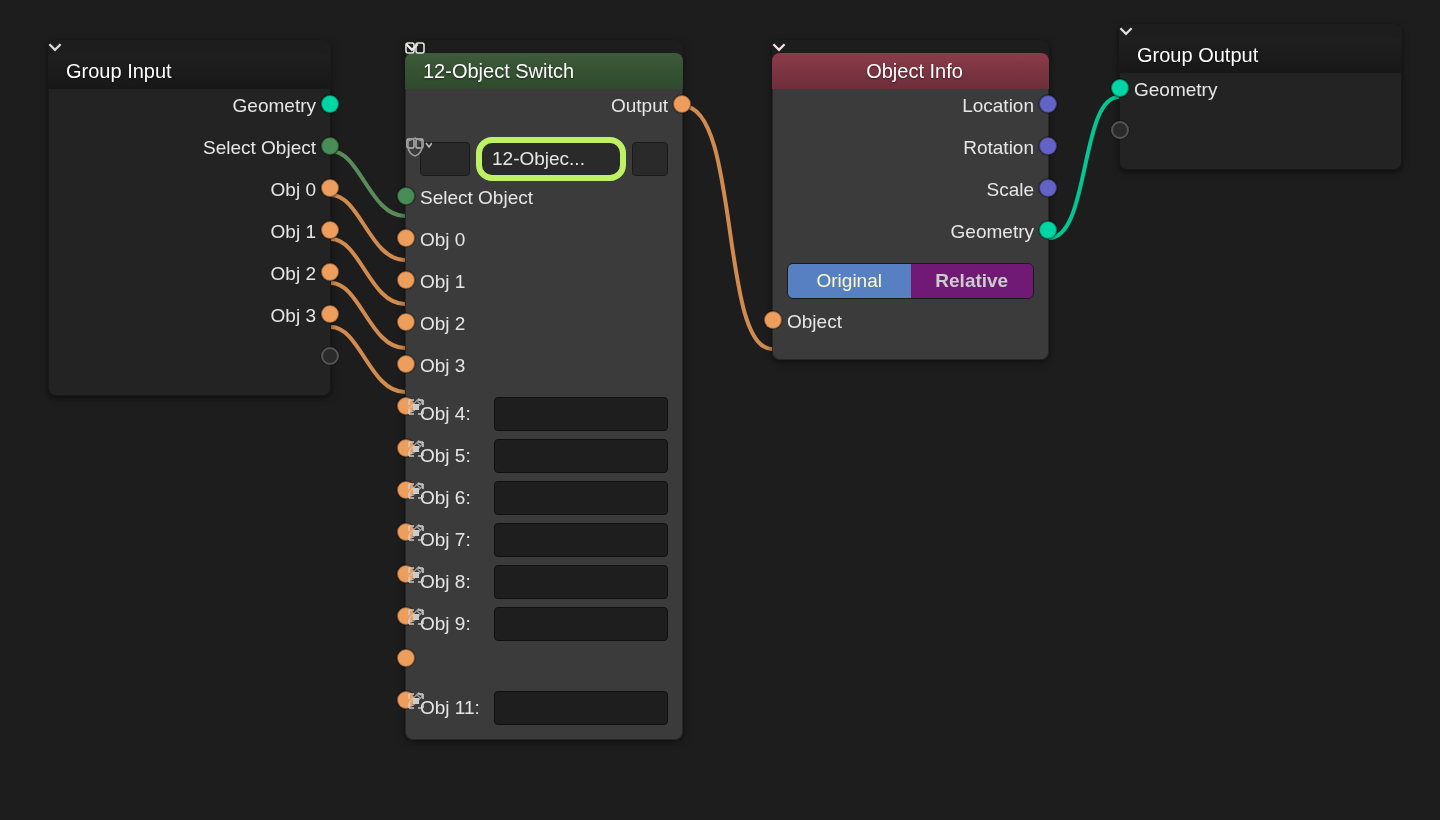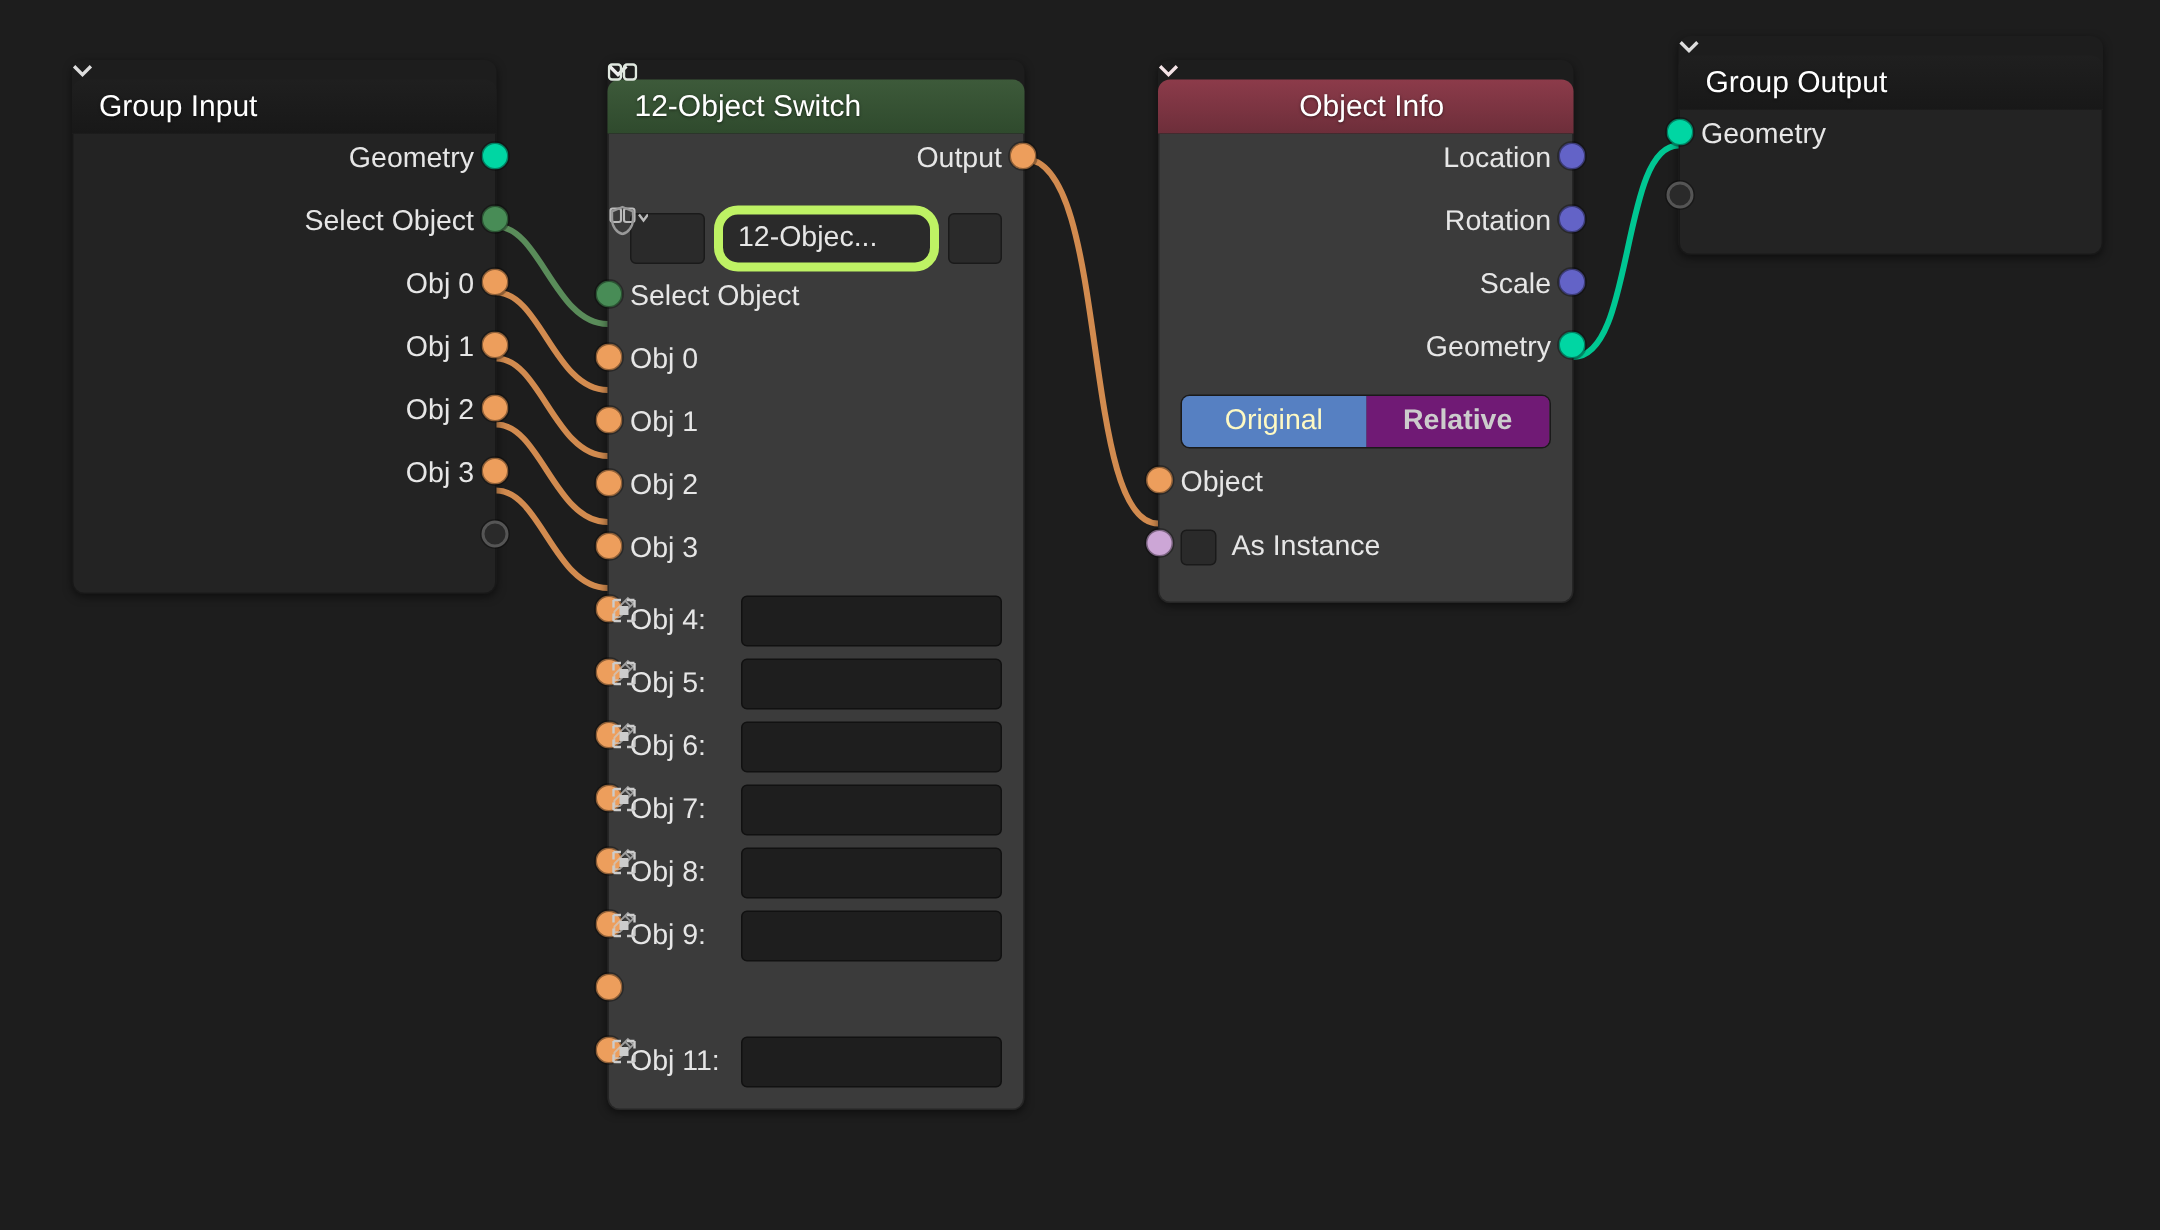--- a/index.html
+++ b/index.html
@@ -313,27 +313,20 @@
           </div>
         <div class="off">
             <span>Relative</span>
           </div>
       </div>
     </div>
     <div class="row">
         <span class="sock in c-obj"></span>
         <span class="lbl">Object</span>
       </div>
-    <div class="row">
-        <span class="sock in c-bool"></span>
-        <div class="chk">
-          <div class="b"></div>
-          <span>As Instance</span>
-        </div>
-      </div>
   </div>
 </div>
 
 <div class="node n-output" style="left:1119px;top:24px;width:283px;">
   <div class="hdr">
     <span class="chev">
       <svg class="ic-inline" width="14" height="14" viewBox="0 0 10 10">
           <path d="M1 3 L5 7 L9 3" stroke="#ddd" stroke-width="1.6" fill="none"></path>
         </svg>
     </span>

